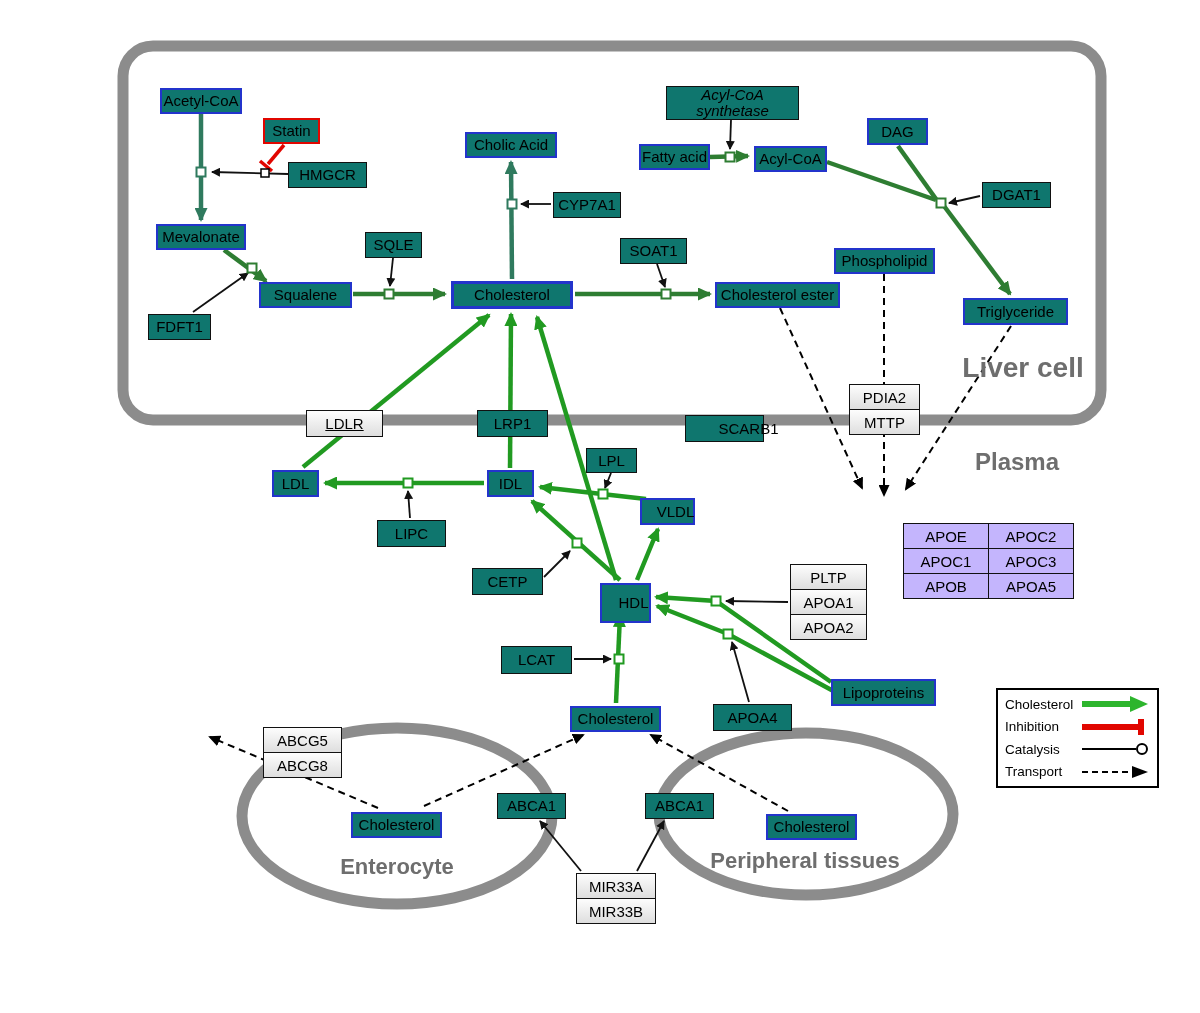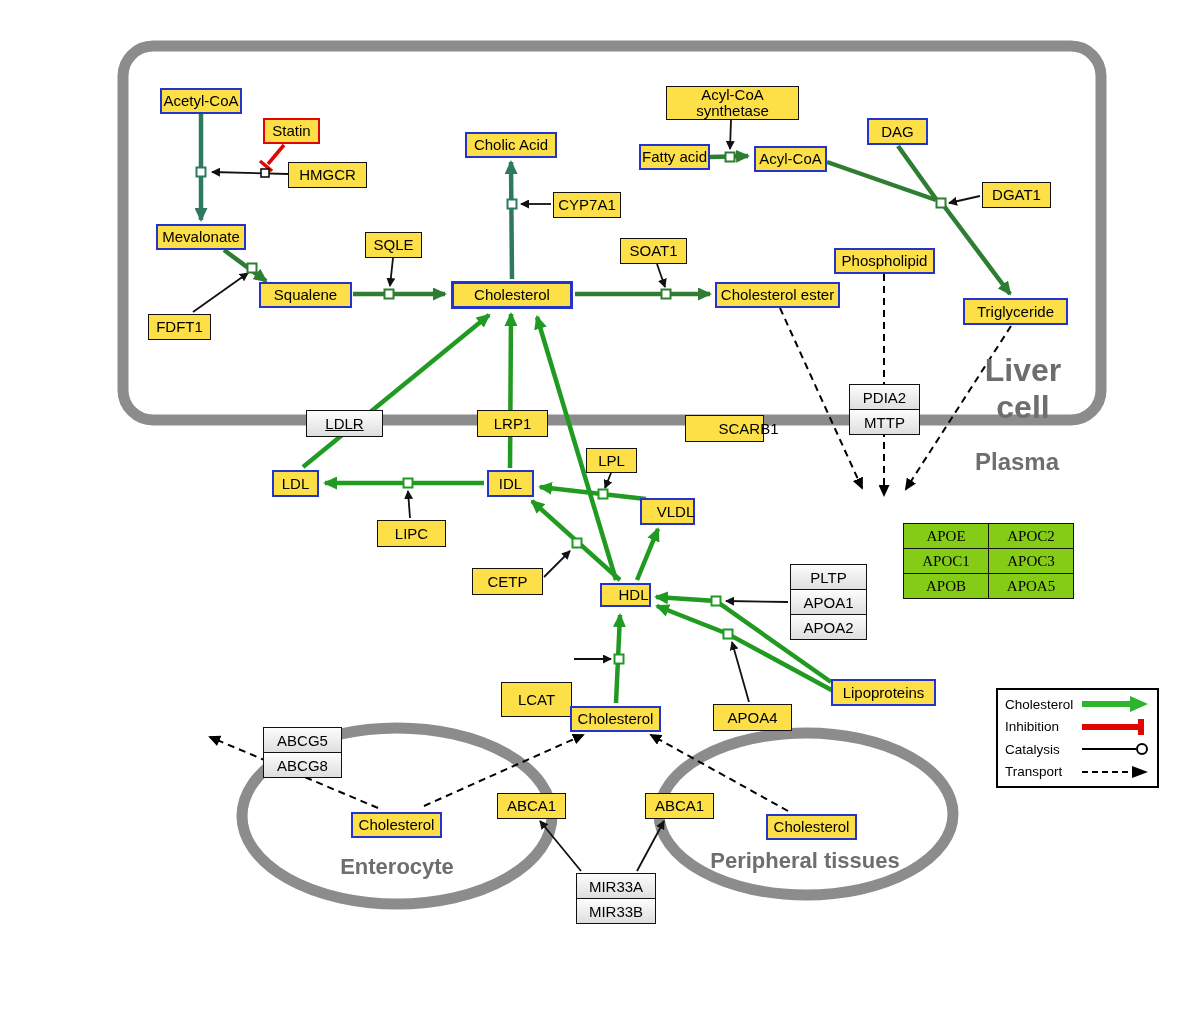--- a/index.html
+++ b/index.html
@@ -2,34 +2,34 @@
 <html><head>
 <meta charset="utf-8">
 <style>
   html,body { margin:0; padding:0; background:#fff; }
   .canvas { position:relative; width:1200px; height:1013px; background:#fff;
             font-family:"Liberation Sans", sans-serif; overflow:hidden; }
   svg.layer { position:absolute; left:0; top:0; z-index:1; }
 
   .node { position:absolute; box-sizing:border-box; display:flex; align-items:center;
           justify-content:center; text-align:center; font-size:15px; color:#000;
-          background:#fde047; z-index:2; line-height:1.05; }
+          background:#0f766e; z-index:2; line-height:1.05; }
   .metabolite { border:2px solid #2334cc; }
   .metabolite.hub { border-width:3px; }
   .gene { border:1.5px solid #111; }
   .gene.shaded { background:linear-gradient(180deg,#fdfdfd,#dedede);text-decoration:underline; }
   .inhibitor { border:2px solid #e10600; }
 
   .stack { position:absolute; z-index:2; border-top:1.5px solid #111; }
   .stack .cell { box-sizing:border-box; border:1.5px solid #111; border-top:none;
                  height:25px; display:flex; align-items:center; justify-content:center;
                  font-size:15px; background:linear-gradient(180deg,#fdfdfd,#dedede); }
 
   .tbl { position:absolute; z-index:2; display:grid; grid-template-columns:85px 85px;
-         border-top:1.5px solid #111; border-left:1.5px solid #111; background:#84cc16;font-family:Liberation Serif, serif; }
+         border-top:1.5px solid #111; border-left:1.5px solid #111; background:#c4b5fd; }
   .tbl .cell { box-sizing:border-box; border-right:1.5px solid #111; border-bottom:1.5px solid #111;
                height:25px; display:flex; align-items:center; justify-content:center; font-size:15px; }
 
   .comp-label { position:absolute; z-index:1; font-weight:bold; color:#6e6e6e; text-align:center; }
 
   .legend { position:absolute; left:996px; top:688px; width:163px; height:100px;
             border:2.5px solid #000; background:#fff; z-index:2; box-sizing:border-box;
             display:flex; flex-direction:column; justify-content:space-around; padding:3px 7px; }
   .legend-row { display:flex; align-items:center; justify-content:space-between; height:21px; }
   .legend-label { font-size:13.5px; color:#000; }
@@ -133,38 +133,38 @@
       <rect x="598.5" y="489.5" width="9" height="9" stroke="#219a21"></rect>
       <rect x="403.5" y="478.5" width="9" height="9" stroke="#219a21"></rect>
       <rect x="572.5" y="538.5" width="9" height="9" stroke="#219a21"></rect>
       <rect x="711.5" y="596.5" width="9" height="9" stroke="#219a21"></rect>
       <rect x="723.5" y="629.5" width="9" height="9" stroke="#219a21"></rect>
       <rect x="614.5" y="654.5" width="9" height="9" stroke="#219a21"></rect>
       <rect x="261" y="169" width="8" height="8" stroke="#000" stroke-width="1.5"></rect>
     </g>
   </svg>
 
-  <div class="comp-label" style="left:958px;top:352px;width:130px;font-size:32px;">Liver cell</div>
+  <div class="comp-label" style="left:958px;top:352px;width:130px;font-size:28px;">Liver cell</div>
   <div class="comp-label" style="left:952px;top:448px;width:130px;font-size:24px;">Plasma</div>
   <div class="comp-label" style="left:317px;top:854px;width:160px;font-size:22px;">Enterocyte</div>
   <div class="comp-label" style="left:695px;top:848px;width:220px;font-size:22px;">Peripheral tissues</div>
 
   <div class="node metabolite" style="left:160px;top:88px;width:82px;height:26px;">Acetyl-CoA</div>
   <div class="node inhibitor" style="left:263px;top:118px;width:57px;height:26px;">Statin</div>
   <div class="node gene" style="left:288px;top:162px;width:79px;height:26px;">HMGCR</div>
   <div class="node metabolite" style="left:156px;top:224px;width:90px;height:26px;">Mevalonate</div>
   <div class="node metabolite" style="left:465px;top:132px;width:92px;height:26px;">Cholic Acid</div>
   <div class="node gene" style="left:553px;top:192px;width:68px;height:26px;">CYP7A1</div>
   <div class="node gene" style="left:365px;top:232px;width:57px;height:26px;">SQLE</div>
   <div class="node metabolite" style="left:259px;top:282px;width:93px;height:26px;">Squalene</div>
   <div class="node gene" style="left:148px;top:314px;width:63px;height:26px;">FDFT1</div>
   <div class="node metabolite hub" style="left:451px;top:281px;width:122px;height:28px;">Cholesterol</div>
   <div class="node gene" style="left:620px;top:238px;width:67px;height:26px;">SOAT1</div>
   <div class="node metabolite" style="left:715px;top:282px;width:125px;height:26px;">Cholesterol ester</div>
-  <div class="node gene" style="left:666px;top:86px;width:133px;height:34px;padding:0 8px;">Acyl-CoA synthetase</div>
+  <div class="node gene" style="left:666px;top:86px;width:133px;height:34px;padding:0 8px;font-style:italic;">Acyl-CoA synthetase</div>
   <div class="node metabolite" style="left:639px;top:144px;width:71px;height:26px;">Fatty acid</div>
   <div class="node metabolite" style="left:754px;top:146px;width:73px;height:26px;">Acyl-CoA</div>
   <div class="node metabolite" style="left:867px;top:118px;width:61px;height:27px;">DAG</div>
   <div class="node gene" style="left:982px;top:182px;width:69px;height:26px;">DGAT1</div>
   <div class="node metabolite" style="left:834px;top:248px;width:101px;height:26px;">Phospholipid</div>
   <div class="node metabolite" style="left:963px;top:298px;width:105px;height:27px;">Triglyceride</div>
 
   <div class="node gene shaded" style="left:306px;top:410px;width:77px;height:27px;">LDLR</div>
   <div class="node gene" style="left:477px;top:410px;width:71px;height:27px;">LRP1</div>
   <div class="node gene" style="left:685px;top:415px;width:79px;height:27px;padding-left:48px;">SCARB1</div>
@@ -172,22 +172,22 @@
     <div class="cell">PDIA2</div>
     <div class="cell">MTTP</div>
   </div>
 
   <div class="node metabolite" style="left:272px;top:470px;width:47px;height:27px;">LDL</div>
   <div class="node metabolite" style="left:487px;top:470px;width:47px;height:27px;">IDL</div>
   <div class="node gene" style="left:586px;top:448px;width:51px;height:25px;">LPL</div>
   <div class="node metabolite" style="left:640px;top:498px;width:55px;height:27px;padding-left:16px;">VLDL</div>
   <div class="node gene" style="left:377px;top:520px;width:69px;height:27px;">LIPC</div>
   <div class="node gene" style="left:472px;top:568px;width:71px;height:27px;">CETP</div>
-  <div class="node metabolite" style="left:600px;top:583px;width:51px;height:24px;padding-left:16px;">HDL</div>
-  <div class="node gene" style="left:501px;top:646px;width:71px;height:35px;margin-top:36px;">LCAT</div>
+  <div class="node metabolite" style="left:600px;top:583px;width:51px;height:40px;padding-left:16px;">HDL</div>
+  <div class="node gene" style="left:501px;top:646px;width:71px;height:28px;">LCAT</div>
   <div class="stack" style="left:790px;top:564px;width:77px;">
     <div class="cell">PLTP</div>
     <div class="cell">APOA1</div>
     <div class="cell">APOA2</div>
   </div>
   <div class="node gene" style="left:713px;top:704px;width:79px;height:27px;">APOA4</div>
   <div class="node metabolite" style="left:831px;top:679px;width:105px;height:27px;">Lipoproteins</div>
   <div class="node metabolite" style="left:570px;top:706px;width:91px;height:26px;">Cholesterol</div>
 
   <div class="tbl" style="left:903px;top:523px;">

